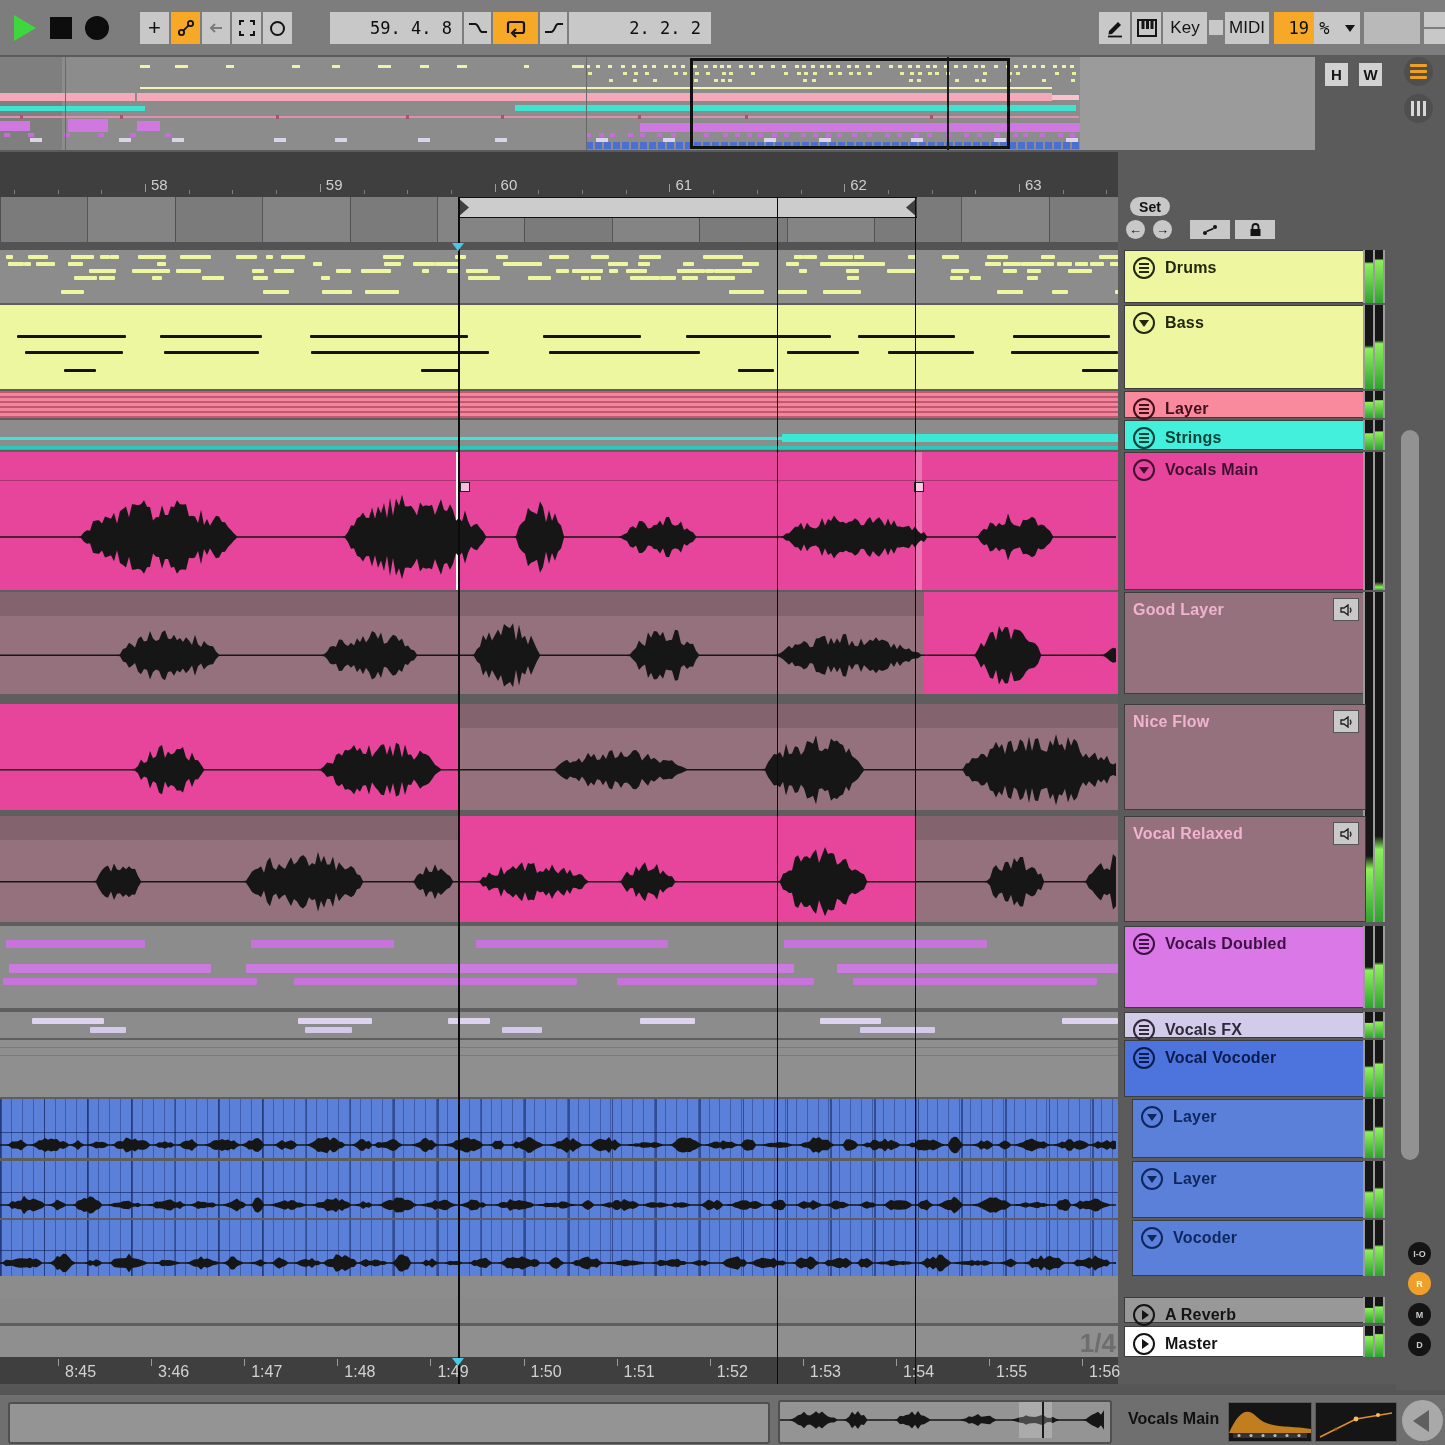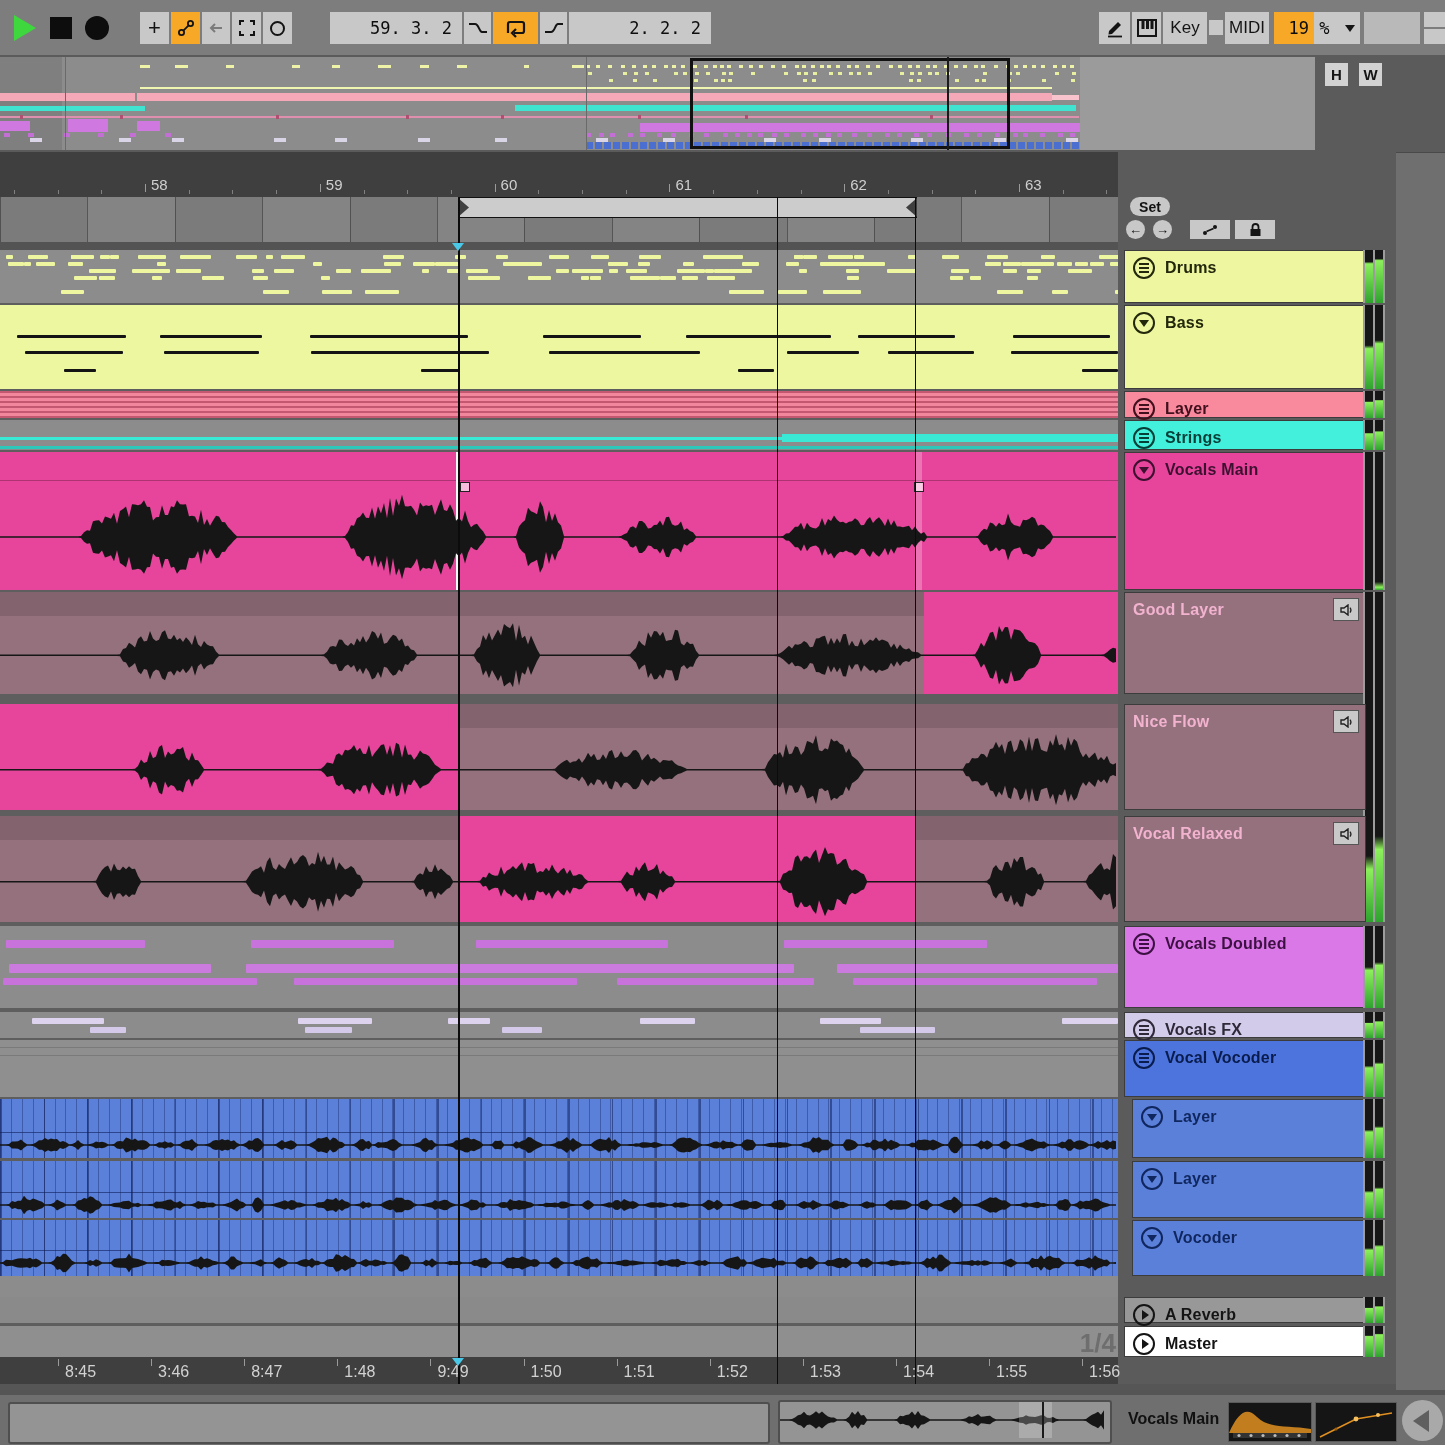--- a/index.html
+++ b/index.html
@@ -104,21 +104,21 @@
       <svg width="16" height="16" viewBox="0 0 16 16">
           <path d="M1,5 V1 H5 M11,1 H15 V5 M15,11 V15 H11 M5,15 H1 V11" fill="none" stroke="#141414" stroke-width="2"></path>
         </svg>
     </div>
     <div class="tbtn" style="left:263px;width:29px;">
       <svg width="17" height="17" viewBox="0 0 17 17">
           <circle cx="8.5" cy="8.5" r="6.5" fill="none" stroke="#141414" stroke-width="2"></circle>
         </svg>
     </div>
 
-    <div class="numfield" style="left:330px;width:132px;">59. 3. 2</div>
+    <div class="numfield" style="left:330px;width:132px;">59. 4. 8</div>
     <div class="tbtn" style="left:464px;width:27px;">
       <svg width="20" height="14" viewBox="0 0 20 14">
           <path d="M1,3 h6 c4,0 4,8 7,8 h5" fill="none" stroke="#141414" stroke-width="2"></path>
         </svg>
     </div>
     <div class="tbtn on" style="left:493px;width:45px;">
       <svg width="24" height="20" viewBox="0 0 24 20">
           <path d="M4,15 V6 a2,2 0 0 1 2,-2 H18 a2,2 0 0 1 2,2 V13 a2,2 0 0 1 -2,2 H10" fill="none" stroke="#141414" stroke-width="2.2"></path>
           <path d="M12,11 L8,15 L12,19" fill="none" stroke="#141414" stroke-width="2.2"></path>
         </svg>
@@ -401,20 +401,39 @@
         <i class="mini" style="left: 1072px; top: 85px; width: 7px; height: 7px; background: rgb(74, 111, 208);"></i>
         <i class="mini" style="left: 65px; top: 0px; width: 1px; height: 93px; background: rgb(106, 106, 106);"></i>
         <i class="mini" style="left: 586px; top: 0px; width: 1px; height: 93px; background: rgb(106, 106, 106);"></i>
         <div id="viewport" style="left: 690px; top: 1px; width: 314px; height: 85px;"></div>
         <i class="mini" style="left: 947px; top: 0px; width: 1.5px; height: 93px; background: rgb(26, 26, 26);"></i>
       </div>
     <div class="sqbtn" style="left:1325px;top:8px;">H</div>
     <div class="sqbtn" style="left:1359px;top:8px;">W</div>
   </div>
 
+  <div id="rail" class="abs">
+    <div class="circbtn" style="left:8px;top:2px;">
+      <span style="width:17px;height:3px;background:#f0a020;border-radius:1px;"></span>
+      <span style="width:17px;height:3px;background:#f0a020;border-radius:1px;"></span>
+      <span style="width:17px;height:3px;background:#f0a020;border-radius:1px;"></span>
+    </div>
+    <div class="circbtn" style="left:8px;top:39px;flex-direction:row;gap:3px;">
+      <span style="width:3px;height:15px;background:#d8d8d8;"></span>
+      <span style="width:3px;height:15px;background:#d8d8d8;"></span>
+      <span style="width:3px;height:15px;background:#d8d8d8;"></span>
+    </div>
+    <div class="abs" style="left:5px;top:375px;width:18px;height:730px;background:#929292;border-radius:9px;"></div>
+    <div id="badges">
+        <div class="badge" style="left: 12px; top: 1187px; background: rgb(20, 20, 20);">I-O</div>
+        <div class="badge" style="left: 12px; top: 1217px; background: rgb(240, 160, 40); color: rgb(255, 255, 255);">R</div>
+        <div class="badge" style="left: 12px; top: 1248px; background: rgb(20, 20, 20);">M</div>
+        <div class="badge" style="left: 12px; top: 1278px; background: rgb(20, 20, 20);">D</div>
+      </div>
+  </div>
 
   <div id="arrange" class="abs">
     <div id="barruler">
         <span class="barlab" style="left: 151px;">58</span>
         <i class="bartick" style="left: 145px;"></i>
         <i class="qtick" style="left: 188.7px;"></i>
         <i class="qtick" style="left: 232.4px;"></i>
         <i class="qtick" style="left: 276.1px;"></i>
         <span class="barlab" style="left: 325.8px;">59</span>
         <i class="bartick" style="left: 319.8px;"></i>
@@ -938,25 +957,25 @@
         </div>
       </div>
   </div>
 
   <div id="timeruler" class="abs">
     <div class="cyantri" style="left:452px;top:1px;"></div>
   <span class="tlab" style="left: 65px;">8:45</span>
       <i class="ttick" style="left: 58px;"></i>
       <span class="tlab" style="left: 158.1px;">3:46</span>
       <i class="ttick" style="left: 151.1px;"></i>
-      <span class="tlab" style="left: 251.2px;">8:47</span>
+      <span class="tlab" style="left: 251.2px;">1:47</span>
       <i class="ttick" style="left: 244.2px;"></i>
       <span class="tlab" style="left: 344.3px;">1:48</span>
       <i class="ttick" style="left: 337.3px;"></i>
-      <span class="tlab" style="left: 437.4px;">9:49</span>
+      <span class="tlab" style="left: 437.4px;">1:49</span>
       <i class="ttick" style="left: 430.4px;"></i>
       <span class="tlab" style="left: 530.5px;">1:50</span>
       <i class="ttick" style="left: 523.5px;"></i>
       <span class="tlab" style="left: 623.6px;">1:51</span>
       <i class="ttick" style="left: 616.6px;"></i>
       <span class="tlab" style="left: 716.7px;">1:52</span>
       <i class="ttick" style="left: 709.7px;"></i>
       <span class="tlab" style="left: 809.8px;">1:53</span>
       <i class="ttick" style="left: 802.8px;"></i>
       <span class="tlab" style="left: 902.9px;">1:54</span>

